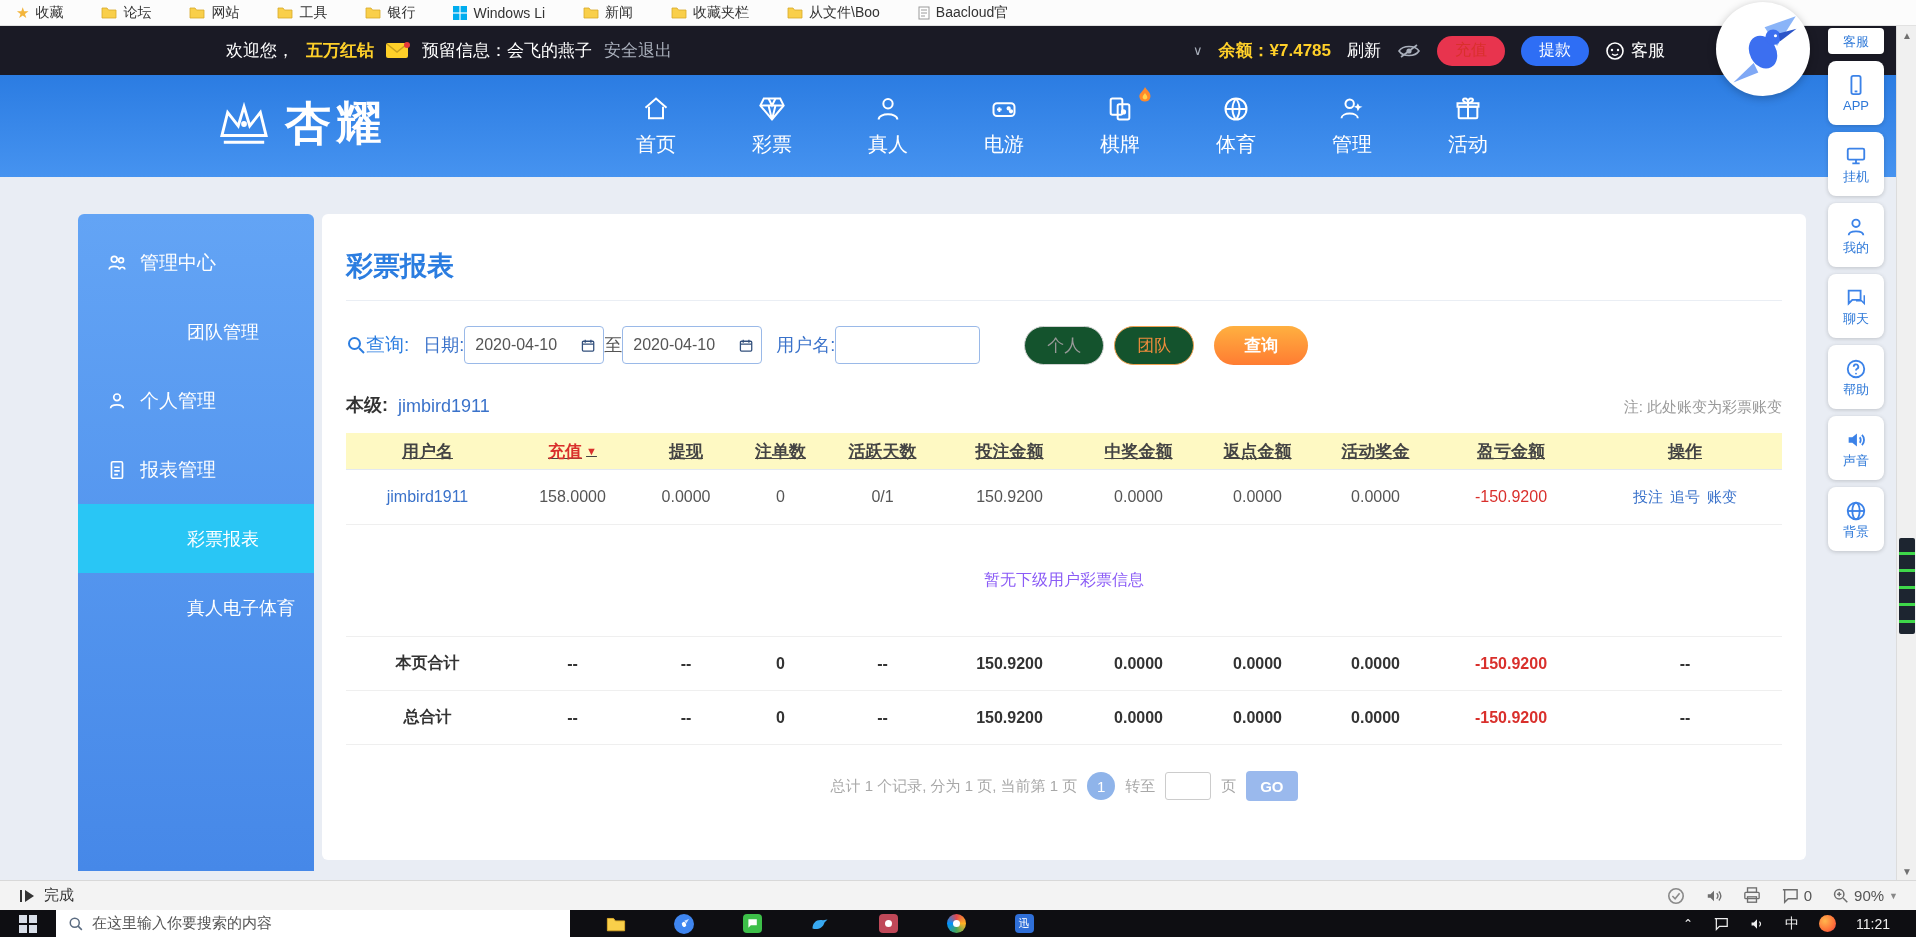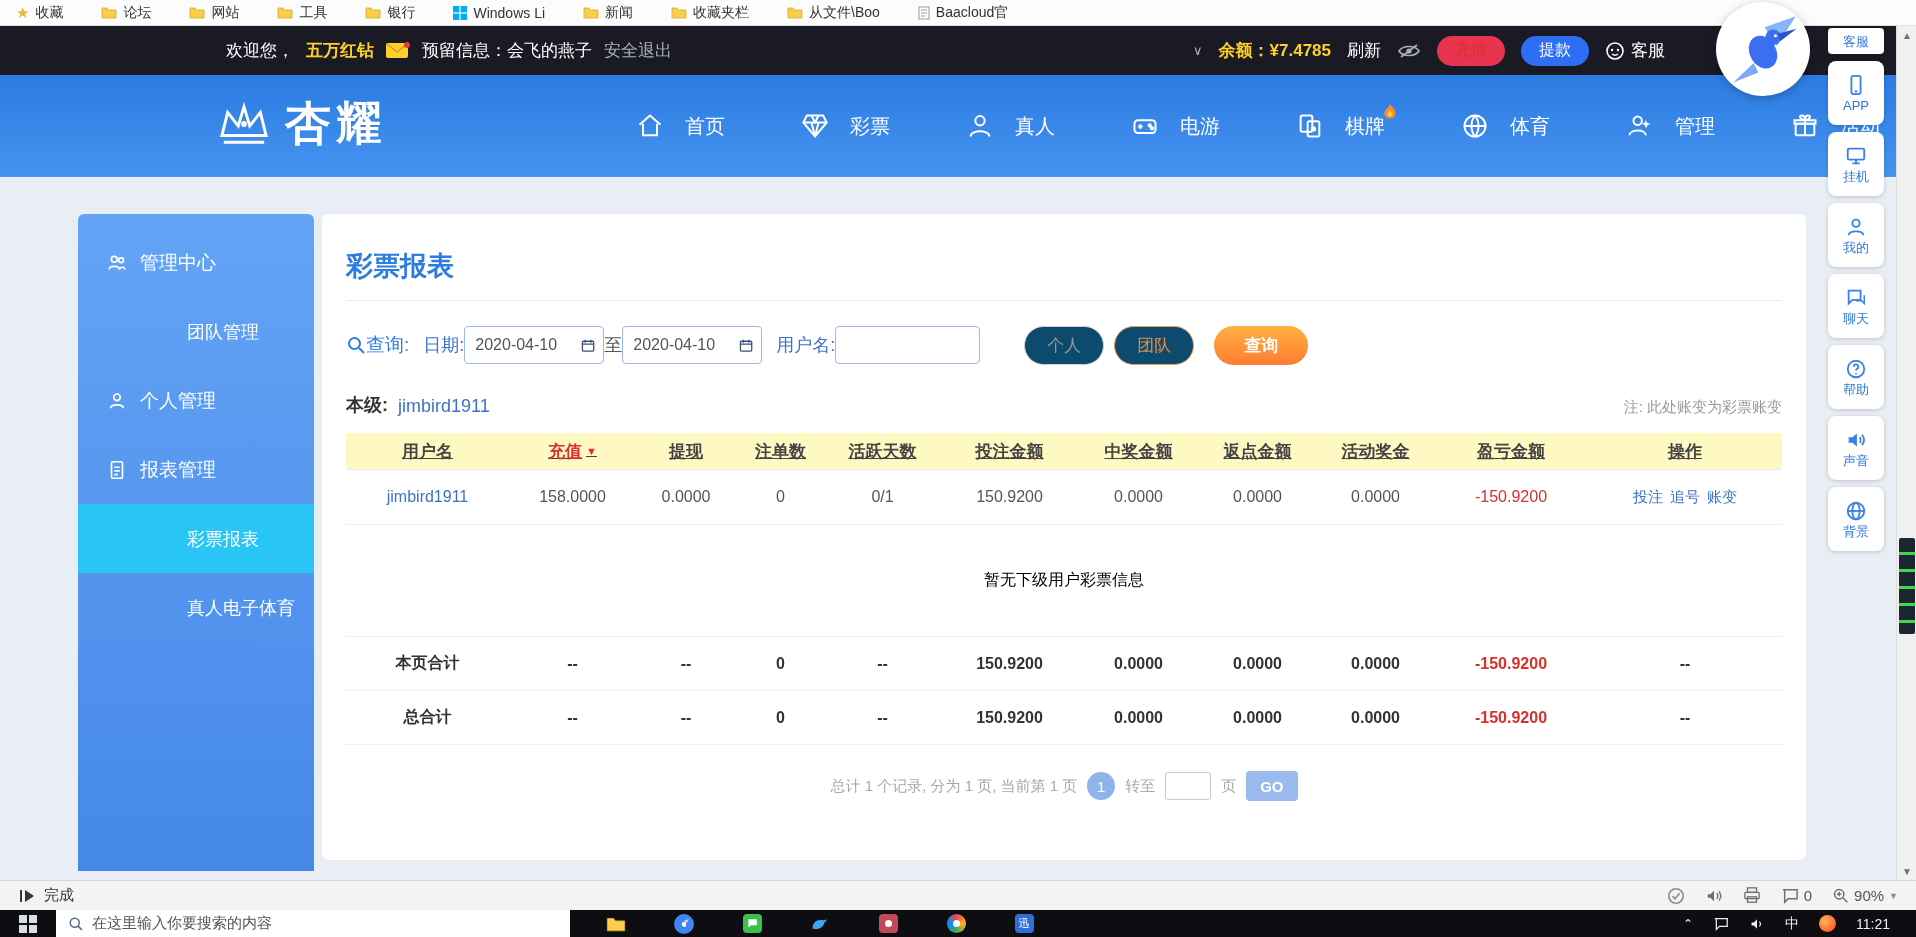--- a/index.html
+++ b/index.html
@@ -30,21 +30,21 @@
   .pill.blue { background:#2e6ef5; }
   .service { display:flex; align-items:center; gap:6px; }
 
   
   .mainnav { position:absolute; top:75px; left:0; width:1916px; height:102px;
     background:linear-gradient(180deg,#2b7ce2,#4693f0); z-index:4; }
   .logo { position:absolute; left:215px; top:18px; display:flex; align-items:center; gap:12px; color:#fff; }
   .logo-text { font-size:46px; font-weight:bold; letter-spacing:5px; }
   .nav-items { position:absolute; left:636px; top:0; height:102px; display:flex;
     align-items:center; gap:76px; }
-  .nav-item { display:flex; flex-direction:row; align-items:center; gap:21px;
+  .nav-item { display:flex; flex-direction:column; align-items:center; gap:8px;
     color:#fff; font-size:20px; cursor:pointer; position:relative; }
   .flame { position:absolute; top:-8px; right:-12px; }
 
   
   .bird { position:absolute; left:1716px; top:2px; width:94px; height:94px; border-radius:50%;
     background:#fff; box-shadow:0 2px 8px rgba(0,0,0,.25); z-index:45;
     display:flex; align-items:center; justify-content:center; }
 
   
   .dock { position:absolute; right:32px; top:28px; width:56px; display:flex;
@@ -82,42 +82,42 @@
   .search-row { display:flex; align-items:center; margin-top:24px; height:40px; gap:0; }
   .s-label-blue { color:#2b7de0; font-size:19px; }
   .s-label { color:#3a72ca; font-size:18px; }
   .s-dark { color:#555; font-size:18px; }
   .date-box { width:140px; height:38px; border:1px solid #9ab9e8; border-radius:4px;
     display:flex; align-items:center; padding:0 8px 0 10px; gap:6px; }
   .date-box input { border:none; outline:none; width:100%; font-size:16px; color:#555;
     font-family:inherit; }
   .uname-input { width:145px; height:38px; border:1px solid #9ab9e8; border-radius:4px;
     font-size:16px; color:#555; padding:0 10px; outline:none; font-family:inherit; }
-  .chip { height:39px; padding:0 22px; border-radius:20px; background:#0c4a6e; font-size:17px;
+  .chip { height:39px; padding:0 22px; border-radius:20px; background:#14532d; font-size:17px;
     display:flex; align-items:center; cursor:pointer; font-family:inherit; }
   .chip.gray { border:1px solid #d2d2d2; color:#999; }
   .chip.orange { border:1px solid #f0a050; color:#f08c3c; }
   .chip.solid { border:none; color:#fff; font-weight:bold;
     background:linear-gradient(180deg,#ffb040,#ff7c32); padding:0 30px; }
 
   .level-row { display:flex; align-items:flex-end; margin-top:28px; }
   .level-label { color:#333; font-size:18px; font-weight:bold; }
   .level-user { color:#3a72ca; font-size:18px; margin-left:10px; cursor:pointer; }
   .level-note { margin-left:auto; color:#999; font-size:15px; }
 
   .report-table { margin-top:16px; display:grid;
     grid-template-columns:163px 127px 100px 89px 115px 139px 119px 119px 117px 154px 194px; }
   .c { display:flex; align-items:center; justify-content:center; }
   .hc { height:37px; background:#fef9c3; font-weight:bold; color:#444; font-size:17px;
     border-bottom:1px solid #e3e9f1; gap:4px;text-decoration:underline; }
   .dc { height:55px; font-size:16px; color:#555; border-bottom:1px solid #efefef; }
   .red { color:#d9302c; }
   .link { color:#3a72ca; cursor:pointer; }
   .empty-block { grid-column:1/-1; height:112px; display:flex; align-items:center;
-    justify-content:center; color:#000000; font-size:16px; border-bottom:1px solid #efefef; }
+    justify-content:center; color:#8b5cf6; font-size:16px; border-bottom:1px solid #efefef; }
   .tc { height:54px; font-weight:bold; color:#333; font-size:16px;
     border-bottom:1px solid #efefef; }
   .actions { gap:7px; font-size:15px; }
 
   .pager { margin-top:26px; display:flex; align-items:center; justify-content:center;
     gap:10px; color:#a8a8a8; font-size:15px; }
   .page-circle { width:28px; height:28px; border-radius:50%; background:#8fb4ea; color:#fff;
     display:flex; align-items:center; justify-content:center; font-size:15px; cursor:pointer; }
   .goto-input { width:46px; height:28px; border:1px solid #ccc; border-radius:3px;
     outline:none; font-size:15px; text-align:center; font-family:inherit; }

